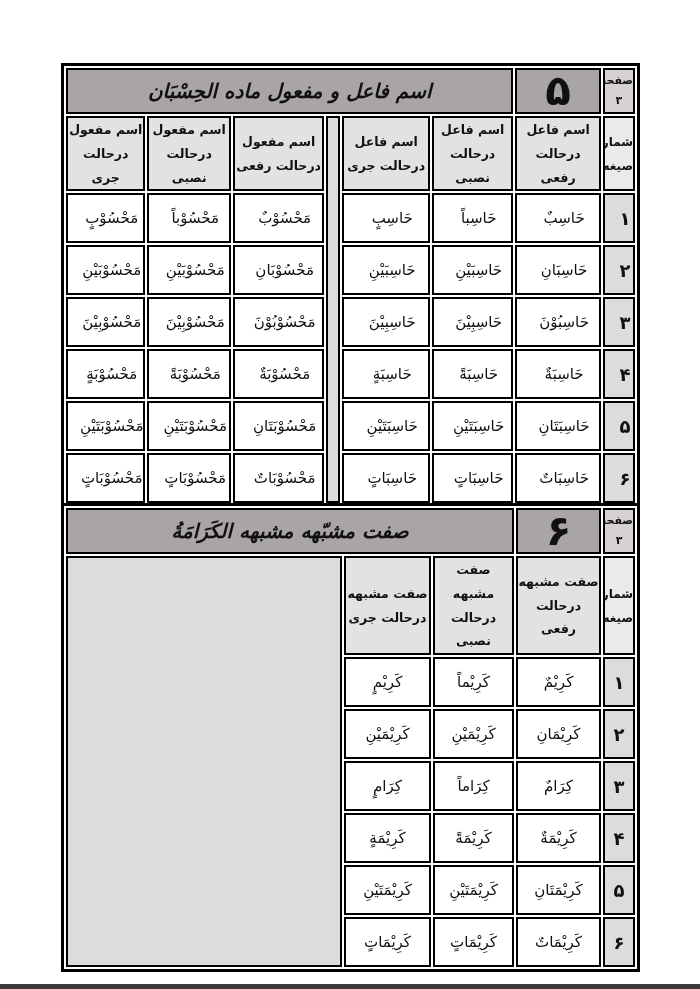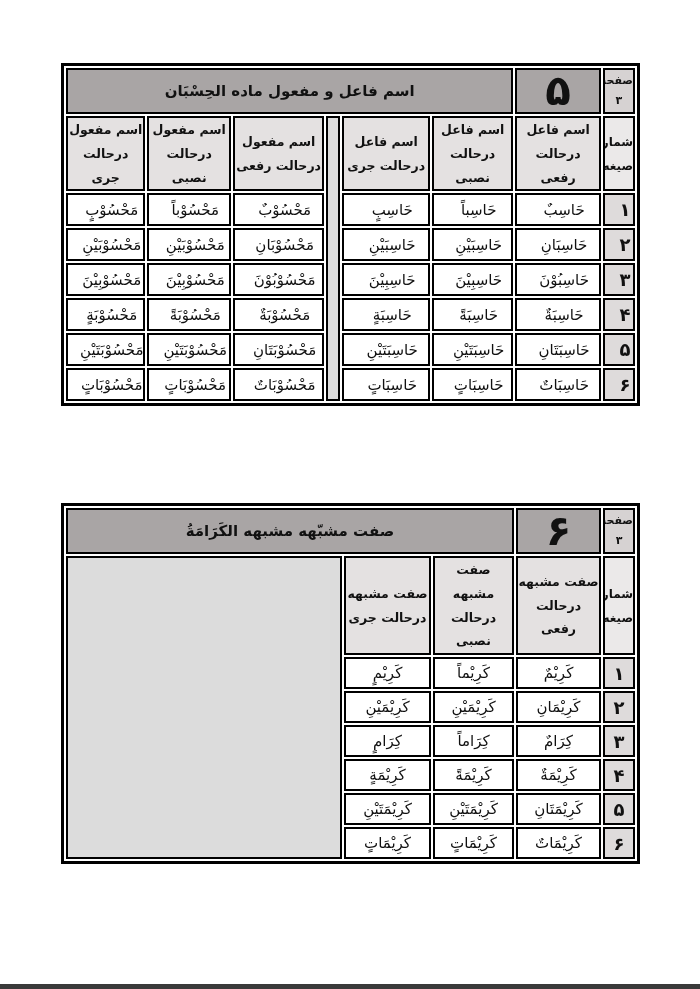--- a/index.html
+++ b/index.html
@@ -13,23 +13,23 @@
   }
   td{
     border:2px solid #000;text-align:center;vertical-align:middle;
     padding:0;box-sizing:border-box;overflow:hidden;white-space:nowrap;
   }
   #t1{left:61px;top:63px;width:579px;}
   #t2{left:61px;top:503px;width:579px;}
   .r-title td{height:44px;}
   #t1 .r-hdr td{height:50px;}
   #t2 .r-hdr td{height:54px;}
-  #t1 .r-data td{height:33px;padding-left:12px;}
-  #t2 .r-data td{height:32px;}
-  .title-bar{background:#a9a5a5;font-weight:bold;font-size:15px;}
+  #t1 .r-data td{height:50px;padding-left:12px;}
+  #t2 .r-data td{height:50px;}
+  .title-bar{background:#a9a5a5;font-weight:bold;font-size:20px;font-style:italic;}
   .big-num{background:#a9a5a5;font-weight:bold;font-size:42px;line-height:1;}
   .page-cell{background:#d6d2d2;font-weight:bold;font-size:11px;line-height:1.8;white-space:normal;}
   .shomare{background:#ebe9e9;font-weight:bold;font-size:12px;line-height:2.0;white-space:normal;}
   .hdr{background:#e4e1e1;font-weight:bold;font-size:12.5px;line-height:1.9;white-space:normal;}
   .numc{background:#dedbdb;font-weight:bold;font-size:18px;}
   .word{background:#ffffff;font-size:15px;}
   .spacer-cell{background:#dcdcdc;}
   .empty-cell{background:#dcdcdc;}
   .bottom-strip{position:absolute;left:0;bottom:0;width:700px;height:5px;background:#3a3a3a;}
 </style>

